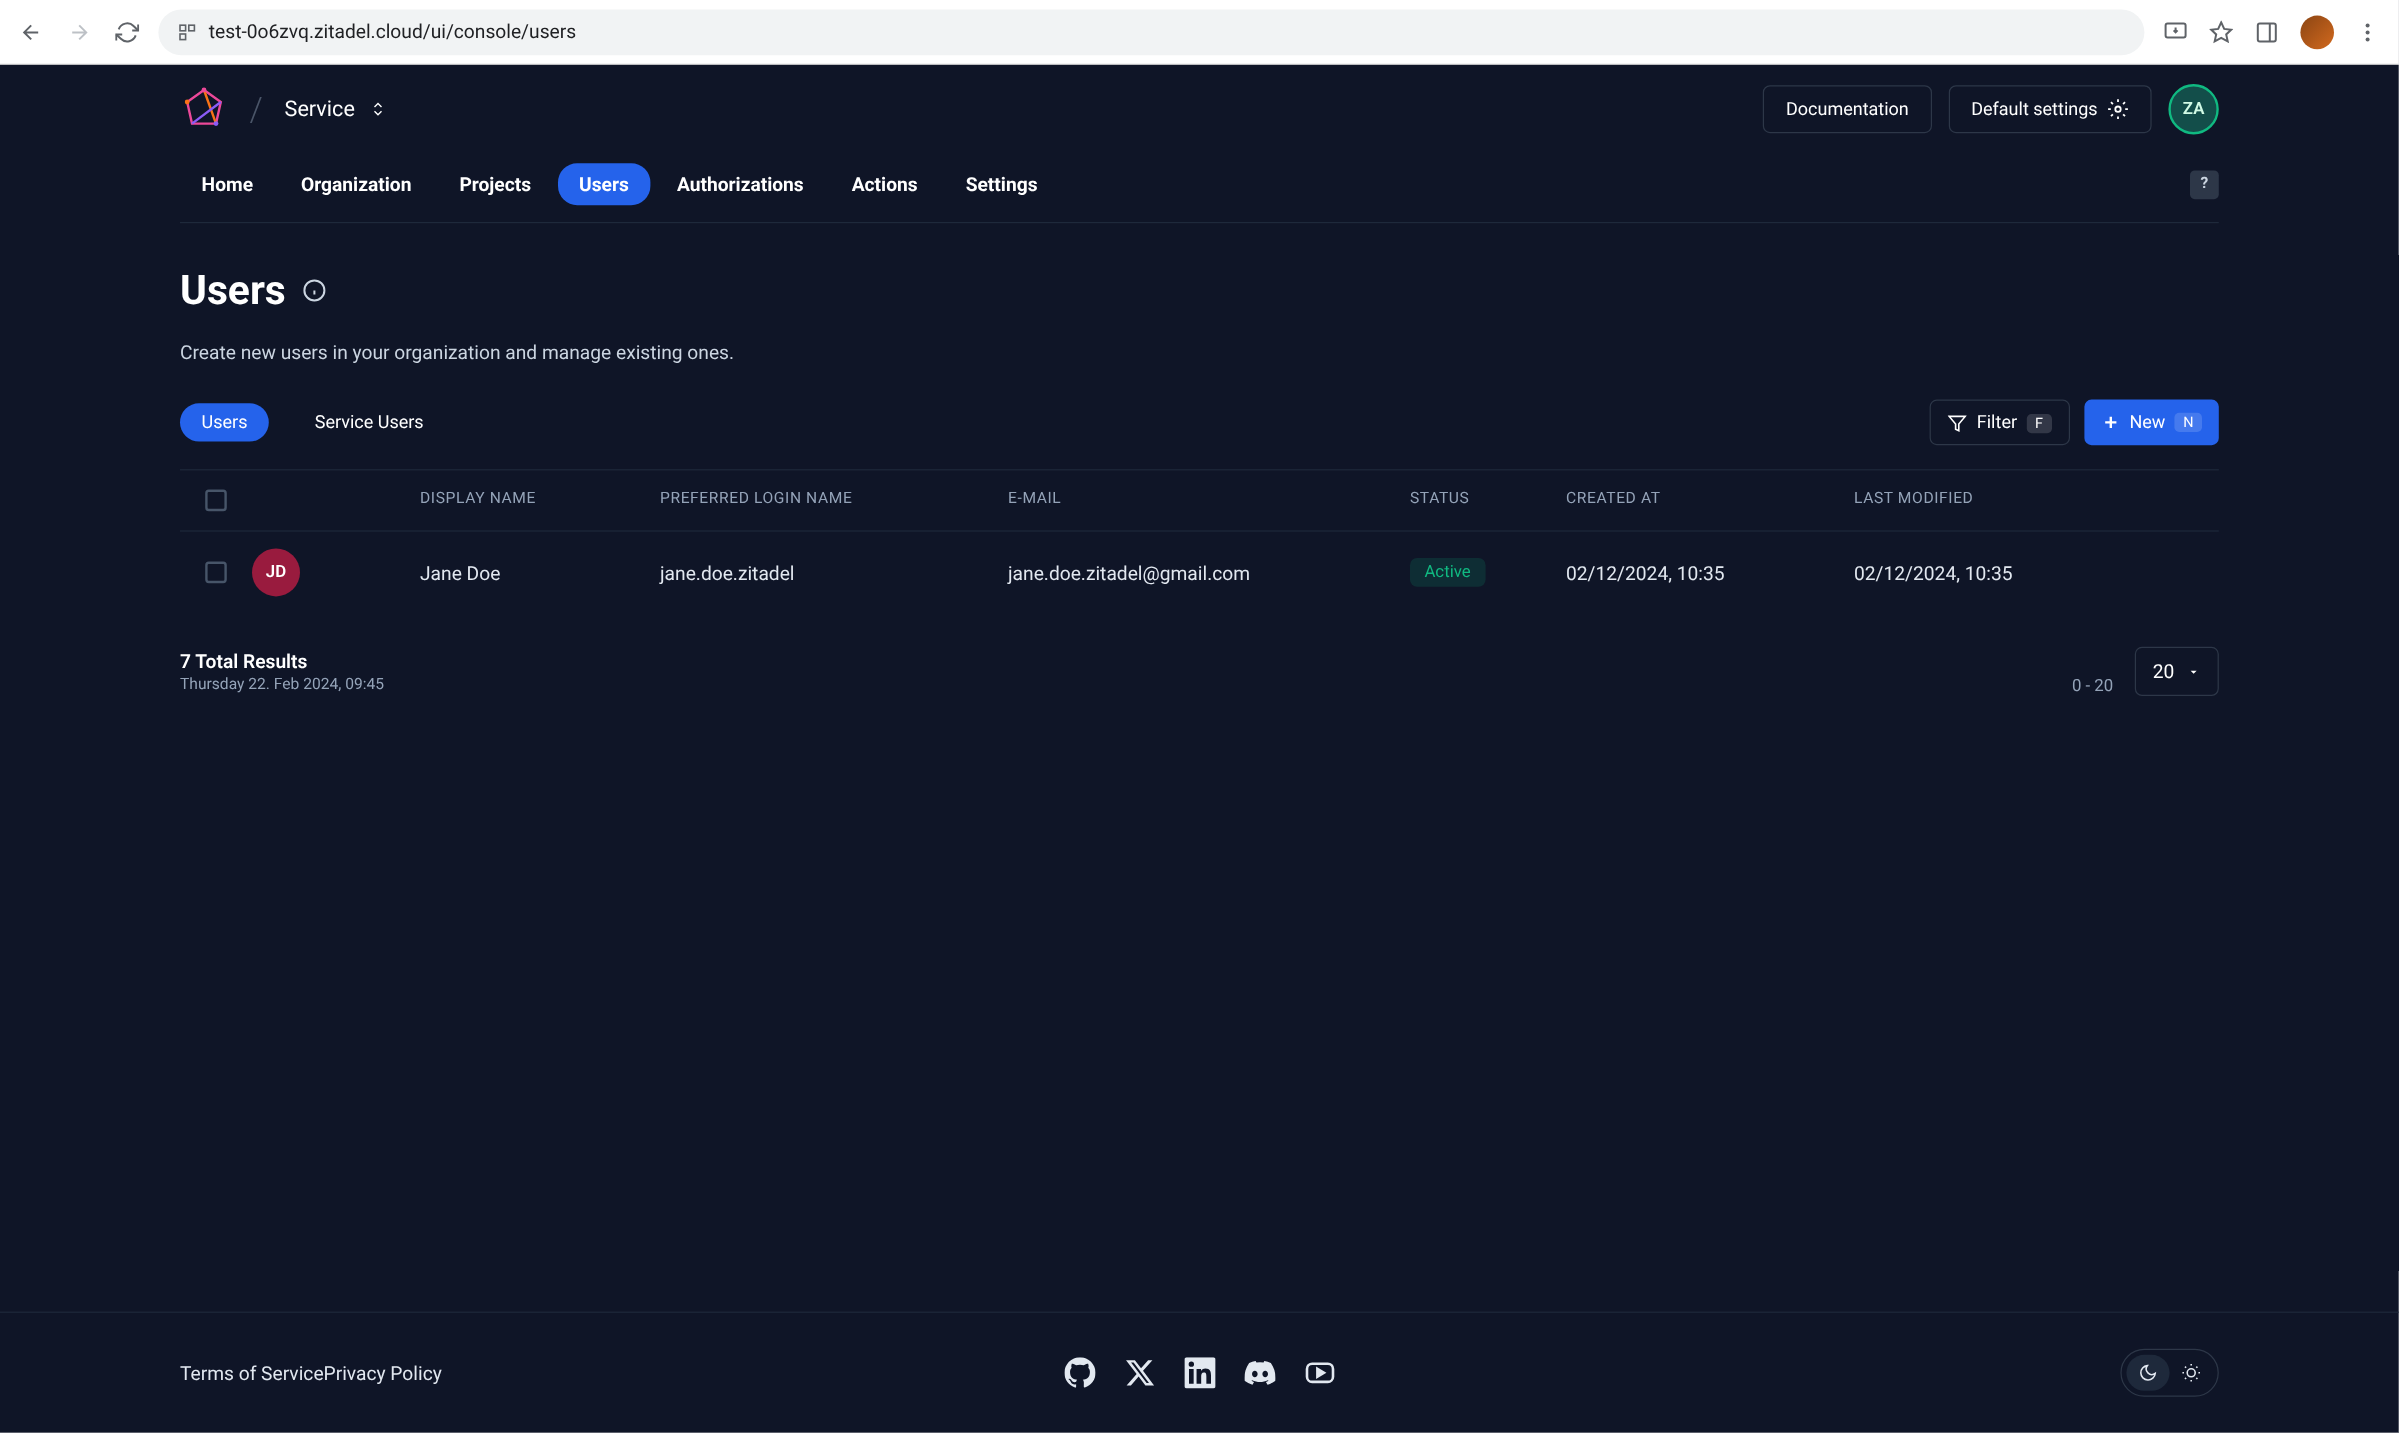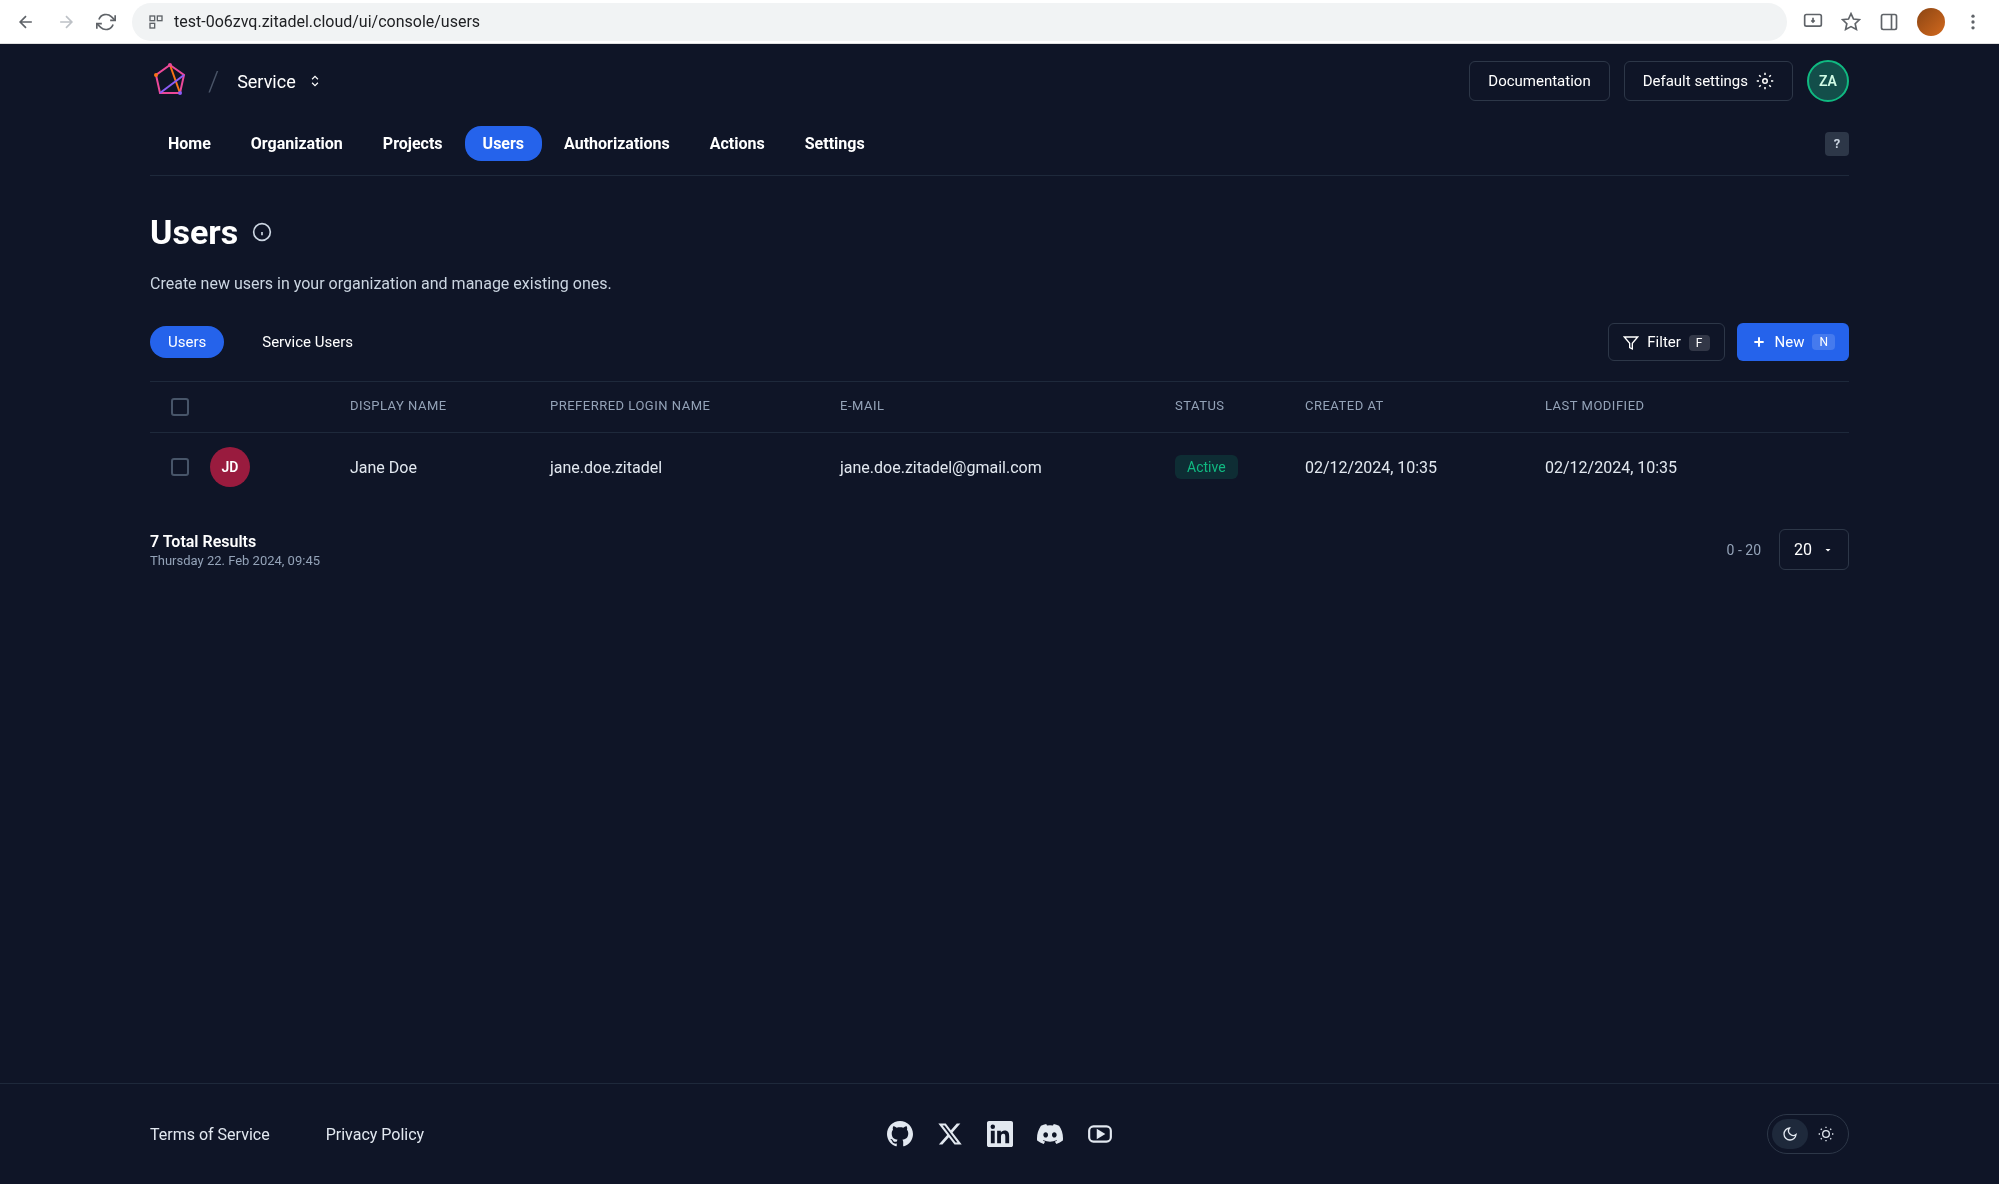--- a/index.html
+++ b/index.html
@@ -1,19 +1,19 @@
 <!DOCTYPE html>
 <html><head>
 <meta charset="utf-8">
 <style>
 * { margin: 0; padding: 0; box-sizing: border-box; font-family: -apple-system, BlinkMacSystemFont, 'Segoe UI', Roboto, sans-serif; }
 body { background: #fff; width: 1999px; height: 1194px; overflow: hidden; }
 
 
-.browser-chrome { height: 44px; background: #fff; display: flex; align-items: center; padding: 0 16px; border-bottom: 1px solid #e0e0e0; gap: 16px; }
+.browser-chrome { height: 54px; background: #fff; display: flex; align-items: center; padding: 0 16px; border-bottom: 1px solid #e0e0e0; gap: 16px; }
 .nav-controls { display: flex; gap: 20px; align-items: center; }
 .nav-icon { width: 20px; height: 20px; color: #5f6368; cursor: pointer; }
 .nav-icon.disabled { color: #bdc1c6; }
 .url-bar { flex: 1; background: #f1f3f4; border-radius: 24px; height: 38px; display: flex; align-items: center; padding: 0 16px; gap: 10px; max-width: 1680px; }
 .url-text { color: #202124; font-size: 16px; }
 .browser-right { display: flex; gap: 18px; align-items: center; margin-left: auto; }
 .profile-pic { width: 28px; height: 28px; border-radius: 50%; background: linear-gradient(135deg, #8b4513, #d2691e); }
 
 
 .app { background: #0f1527; color: #fff; height: calc(1194px - 54px); display: flex; flex-direction: column; }
@@ -66,27 +66,27 @@
 .checkbox { width: 18px; height: 18px; border: 2px solid #475569; border-radius: 3px; cursor: pointer; }
 
 .table-row { display: flex; align-items: center; padding: 14px 0; border-top: 1px solid #1e293b; font-size: 16px; color: #e2e8f0; cursor: pointer; }
 .row-avatar { width: 40px; height: 40px; border-radius: 50%; background: #991b3e; display: flex; align-items: center; justify-content: center; font-size: 14px; font-weight: 600; color: #fff; }
 .status-badge { background: rgba(16,185,129,0.15); color: #10b981; padding: 4px 12px; border-radius: 6px; font-size: 14px; display: inline-block; }
 
 
 .table-footer { display: flex; align-items: center; margin-top: 28px; }
 .results-info .count { font-size: 16px; font-weight: 600; }
 .results-info .timestamp { font-size: 13px; color: #94a3b8; margin-top: 2px; }
-.pagination { margin-left: auto; display: flex; align-items: center; gap: 18px; }
+.pagination { margin-left: auto; display: flex; align-items: flex-end; gap: 18px; }
 .page-range { font-size: 14px; color: #94a3b8; }
 .page-size { border: 1px solid #2d3748; padding: 10px 14px; border-radius: 6px; display: flex; align-items: center; gap: 10px; font-size: 16px; cursor: pointer; }
 
 
 .app-footer { border-top: 1px solid #1e293b; padding: 30px 150px; display: flex; align-items: center; margin-top: auto; }
-.footer-links { display: flex; gap: 56px; }
+.footer-links { display: flex; }
 .footer-link { color: #e2e8f0; font-size: 16px; cursor: pointer; }
 .social-icons { position: absolute; left: 50%; transform: translateX(-50%); display: flex; gap: 24px; }
 .social-icon { width: 26px; height: 26px; color: #e2e8f0; cursor: pointer; }
 .theme-toggle { margin-left: auto; border: 1px solid #2d3748; border-radius: 24px; display: flex; padding: 4px; }
 .theme-btn { width: 36px; height: 30px; display: flex; align-items: center; justify-content: center; border-radius: 20px; cursor: pointer; }
 .theme-btn.active { background: #1e293b; }
 
 svg { display: block; }
 </style>
 </head>

